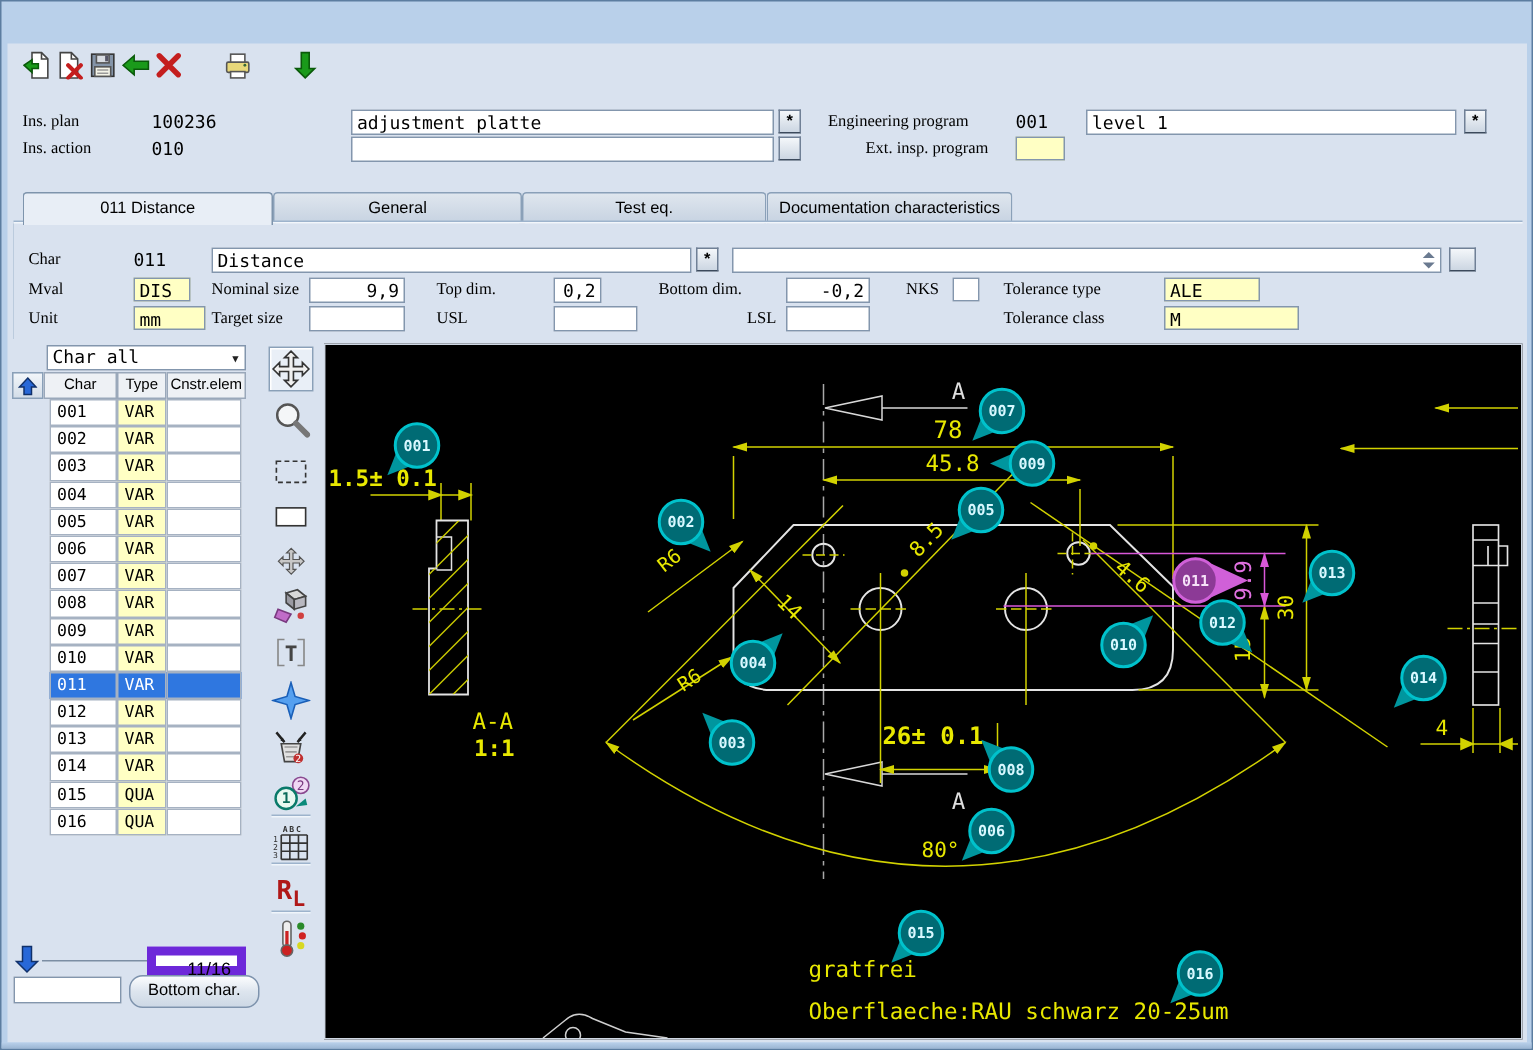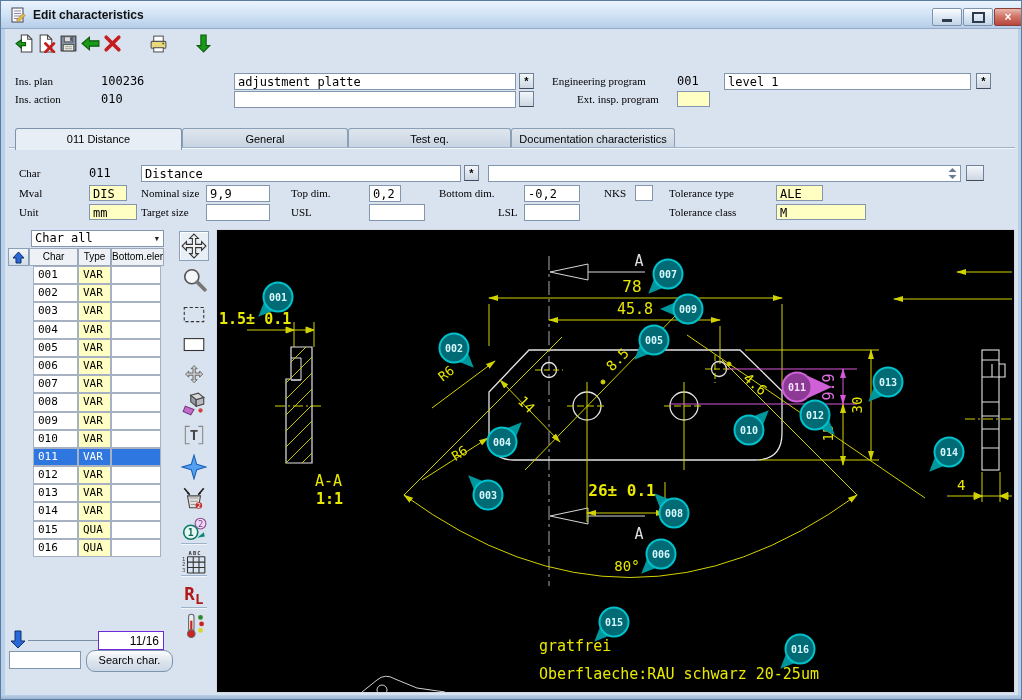--- a/index.html
+++ b/index.html
@@ -17,21 +17,21 @@
   .glyph-min{width:10px;height:3px;background:#2f3b4d;margin-top:6px;}
   .glyph-max{width:9px;height:7px;border:2px solid #2f3b4d;}
   
   .tbico{position:absolute;top:33px;width:19px;height:19px;}
   
   .lbl{position:absolute;font-size:11px;color:#000;white-space:nowrap;font-family:Liberation Serif, serif;}
   .val{position:absolute;font-family:"DejaVu Sans Mono",monospace;font-size:12px;color:#000;white-space:nowrap;}
   .fld{position:absolute;background:#fff;border:1px solid #8396ad;box-sizing:border-box;
        font-family:"DejaVu Sans Mono",monospace;font-size:12px;color:#000;padding:1px 3px;height:17px;white-space:nowrap;overflow:hidden;}
   .yfld{background:#ffffc4;}
-  .rfld{}
+  .rfld{text-align:right;}
   .sqbtn{position:absolute;width:15px;height:16px;border:1px solid #708096;border-bottom-color:#3c4a5c;
        background:linear-gradient(#f4f7fa,#ccd6e2);font-size:11px;font-weight:bold;text-align:center;line-height:14px;box-sizing:border-box;}
   
   .tab{position:absolute;top:127px;height:21px;box-sizing:border-box;text-align:center;font-size:11px;
        line-height:20px;border:1px solid #8aa0b8;border-bottom:none;border-radius:3px 3px 0 0;
        background:linear-gradient(#dfe6ee,#c6d2e1);color:#000;}
   .tab.active{background:#e8eef6;border-color:#7e94ac;height:22px;font-weight:400;z-index:3;}
   #tabpanel{position:absolute;left:8px;top:147px;width:1006px;height:78px;
        border-top:1px solid #f2f6fb;box-shadow:0 -1px 0 #9db3cc;}
   
@@ -50,56 +50,41 @@
   .cadbtn.pressed{background:#e9eff7;border:1px solid #8aa0b8;box-shadow:inset 1px 1px 0 #fff;box-sizing:border-box;}
   .vsep{position:absolute;left:180px;width:26px;height:1px;background:#9db3cc;box-shadow:0 1px 0 #f0f5fb;}
   
   #canvas{position:absolute;left:215px;top:228px;width:797px;height:462px;background:#000;
        border:1px solid #cfd8e4;box-sizing:content-box;overflow:hidden;}
   svg text{font-family:"DejaVu Sans Mono",monospace;}
   .dimtxt{fill:#e8e800;}
   .wtxt{fill:#dedede;}
   .mtxt{fill:#e070e0;}
   
-  #posbox{position:absolute;left:97px;top:630px;width:66px;height:19px;background:#fff;border:1px solid #6d28d9;
+  #posbox{position:absolute;left:97px;top:630px;width:66px;height:19px;background:#fff;border:6px solid #6d28d9;
        box-sizing:border-box;font-size:12px;text-align:right;padding:2px 4px 4px 0;}
   #searchfld{position:absolute;left:8px;top:650px;width:72px;height:18px;}
   #searchbtn{position:absolute;left:85px;top:649px;width:85px;height:20px;border:1px solid #7e93ad;border-radius:9px;
        background:linear-gradient(#fcfdfe,#dde5ee 50%,#cdd8e5);font-size:11px;text-align:center;line-height:18px;}
   #dropdown{position:absolute;left:30px;top:229px;width:133px;height:17px;background:#fff;border:1px solid #8396ad;
        box-sizing:border-box;font-family:"DejaVu Sans Mono",monospace;font-size:12px;padding:0 3px;}
   #dropdown .arr{position:absolute;right:4px;top:4px;font-size:7px;color:#222;}
   #upbtn{position:absolute;left:7px;top:247px;width:21px;height:18px;border:1px solid #8aa0b8;
        background:linear-gradient(#f2f6fa,#d3dde8);display:flex;align-items:center;justify-content:center;box-sizing:border-box;}
   #framebottom{position:absolute;left:0;top:694px;width:1022px;height:6px;
        background:linear-gradient(#b9d0ea,#9ab4d2 70%,#0e6b6b);}
   .hline{position:absolute;height:1px;background:#7c8ea4;}
 </style>
 </head>
 <body>
 
 <div id="win">
   <div id="client"></div>
 
   
-  <div id="titlebar">
-    <svg style="position:absolute;left:9px;top:6px" width="17" height="17" viewBox="0 0 17 17">
-      <rect x="2" y="1" width="11" height="14" fill="#fcfcff" stroke="#445"></rect>
-      <path d="M4,4 H11 M4,6.5 H11 M4,9 H11 M4,11.5 H8" stroke="#88a" fill="none"></path>
-      <path d="M8.5,15 L15,8.5 L13,6.5 L6.5,13 Z" fill="#e8c030" stroke="#997755" stroke-width="0.8"></path>
-    </svg>
-    <span class="ttext">Edit characteristics</span>
-    <div class="winbtn" id="btn-min" style="left:931px">
-        <div class="glyph-min"></div>
-      </div>
-    <div class="winbtn" id="btn-max" style="left:962px">
-        <div class="glyph-max"></div>
-      </div>
-    <div class="winbtn" id="btn-close" style="left:993px">×</div>
-  </div>
 
   
   <svg class="tbico" style="left:14px" viewBox="0 0 18 18">
     <path d="M6,1 H12 L16,5 V17 H6 Z" fill="#fff" stroke="#444"></path>
       <path d="M12,1 V5 H16" fill="none" stroke="#444"></path>
     <polygon points="1,9 6,5.5 6,8 10,8 10,11 6,11 6,13.5" fill="#1a9a1a" stroke="#0a5a0a"></polygon>
   </svg>
   <svg class="tbico" style="left:36px" viewBox="0 0 18 18">
     <path d="M3,1 H10 L14,5 V17 H3 Z" fill="#fff" stroke="#444"></path>
       <path d="M10,1 V5 H14" fill="none" stroke="#444"></path>
@@ -169,21 +154,21 @@
   <div class="fld yfld" style="left:88px;top:184px;width:38px;height:16px">DIS</div>
   <div class="lbl" style="left:140px;top:186px;width:63px;overflow:hidden">Nominal size</div>
   <div class="fld rfld" style="left:205px;top:184px;width:64px">9,9</div>
   <div class="lbl" style="left:290px;top:186px">Top dim.</div>
   <div class="fld rfld" style="left:368px;top:184px;width:32px">0,2</div>
   <div class="lbl" style="left:438px;top:186px">Bottom dim.</div>
   <div class="fld rfld" style="left:523px;top:184px;width:56px">-0,2</div>
   <div class="lbl" style="left:603px;top:186px">NKS</div>
   <div class="fld" style="left:634px;top:184px;width:18px;height:16px"></div>
   <div class="lbl" style="left:668px;top:186px">Tolerance type</div>
-  <div class="fld yfld" style="left:775px;top:184px;width:47px;height:16px">ALE</div>
+  <div class="fld yfld" style="left:775px;top:184px;width:64px;height:16px">ALE</div>
 
   <div class="lbl" style="left:18px;top:205px">Unit</div>
   <div class="fld yfld" style="left:88px;top:203px;width:48px;height:16px">mm</div>
   <div class="lbl" style="left:140px;top:205px">Target size</div>
   <div class="fld rfld" style="left:205px;top:203px;width:64px"></div>
   <div class="lbl" style="left:290px;top:205px">USL</div>
   <div class="fld rfld" style="left:368px;top:203px;width:56px"></div>
   <div class="lbl" style="left:497px;top:205px">LSL</div>
   <div class="fld rfld" style="left:523px;top:203px;width:56px"></div>
   <div class="lbl" style="left:668px;top:205px">Tolerance class</div>
@@ -194,21 +179,21 @@
     <span>Char all</span>
     <span class="arr">▼</span>
   </div>
   <div id="upbtn">
     <svg width="13" height="13" viewBox="0 0 13 13">
       <polygon points="6.5,1 12,7 9,7 9,12 4,12 4,7 1,7" fill="#2868d8" stroke="#10306a"></polygon>
     </svg>
   </div>
   <div class="hcell" style="left:28px;top:247px;width:49px">Char</div>
   <div class="hcell" style="left:77px;top:247px;width:33px">Type</div>
-  <div class="hcell" style="left:110px;top:247px;width:53px">Bottom.elem</div>
+  <div class="hcell" style="left:110px;top:247px;width:53px">Cnstr.elem</div>
   <div id="char-rows">
       <div class="trow">
         <div class="cell c-char">001</div>
         <div class="cell c-type">VAR</div>
         <div class="cell c-cnstr"></div>
       </div>
       <div class="trow">
         <div class="cell c-char">002</div>
         <div class="cell c-type">VAR</div>
         <div class="cell c-cnstr"></div>
@@ -284,21 +269,21 @@
         <div class="cell c-cnstr"></div>
       </div>
     </div>
 
   <svg style="position:absolute;left:8px;top:629px" width="18" height="19" viewBox="0 0 18 19">
     <polygon points="9,18 2,11 6,11 6,1 12,1 12,11 16,11" fill="#2868d8" stroke="#10306a"></polygon>
   </svg>
   <div class="hline" style="left:27px;top:639px;width:70px"></div>
   <div id="posbox">11/16</div>
   <div class="fld" id="searchfld"></div>
-  <div id="searchbtn">Search char.</div>
+  <div id="searchbtn">Bottom char.</div>
 
   
   <div class="cadbtn pressed" style="top:230px">
     <svg width="26" height="26" viewBox="0 0 24 24">
       <path d="M12,1 L16,5 H13.5 V10.5 H19 V8 L23,12 L19,16 V13.5 H13.5 V19 H16 L12,23 L8,19 H10.5 V13.5 H5 V16 L1,12 L5,8 V10.5 H10.5 V5 H8 Z" fill="#f0f0f0" stroke="#333"></path>
     </svg>
   </div>
   <div class="cadbtn" style="top:264px">
     <svg width="26" height="26" viewBox="0 0 24 24">
       <circle cx="10" cy="9" r="6.5" fill="#f4f6f8" stroke="#555" stroke-width="1.5"></circle>

